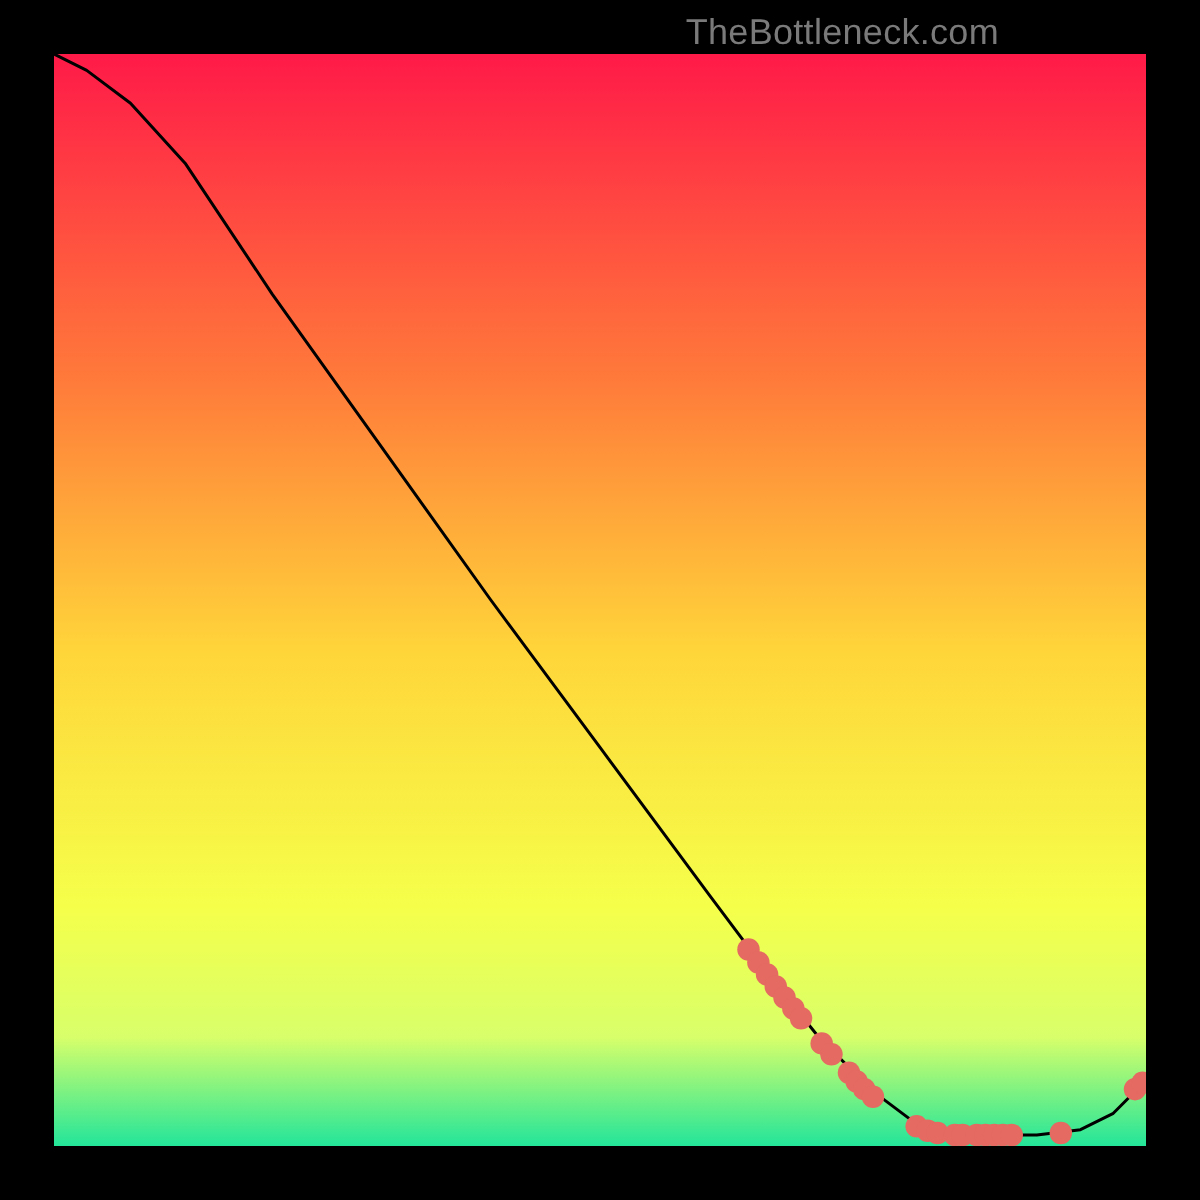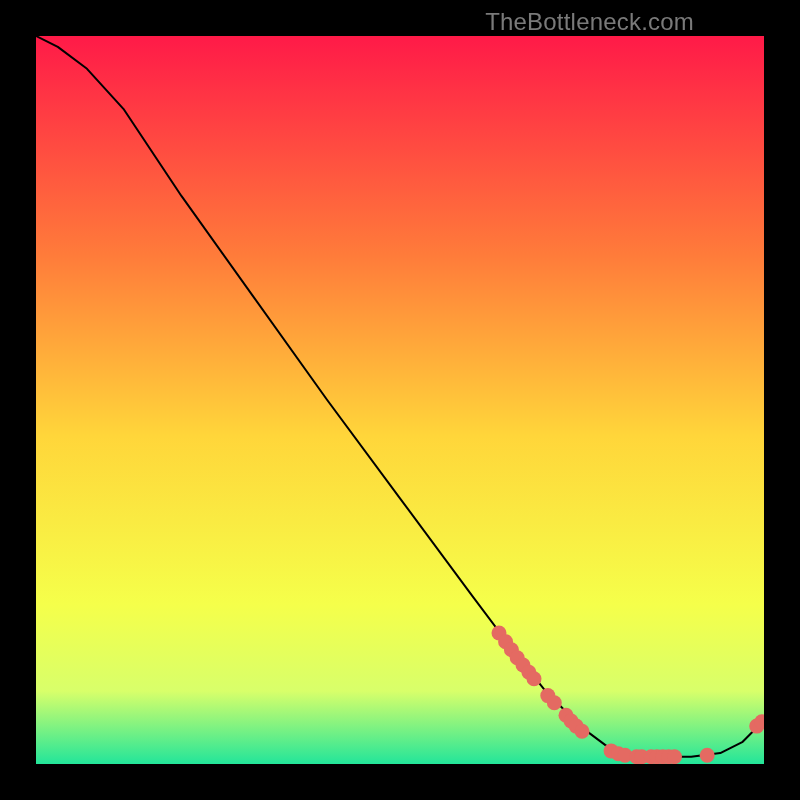--- a/index.html
+++ b/index.html
@@ -9,21 +9,20 @@
     height: 800px;
     background: #000000;
     font-family: Arial, Helvetica, sans-serif;
     overflow: hidden;
   }
   .frame {
     position: relative;
     width: 680px;
     height: 800px;
     background: #000000;
-    padding-left: 28px;
   }
   .plot {
     position: absolute;
     left: 36px;
     top: 36px;
     width: 728px;
     height: 728px;
   }
   .watermark {
     position: absolute;

